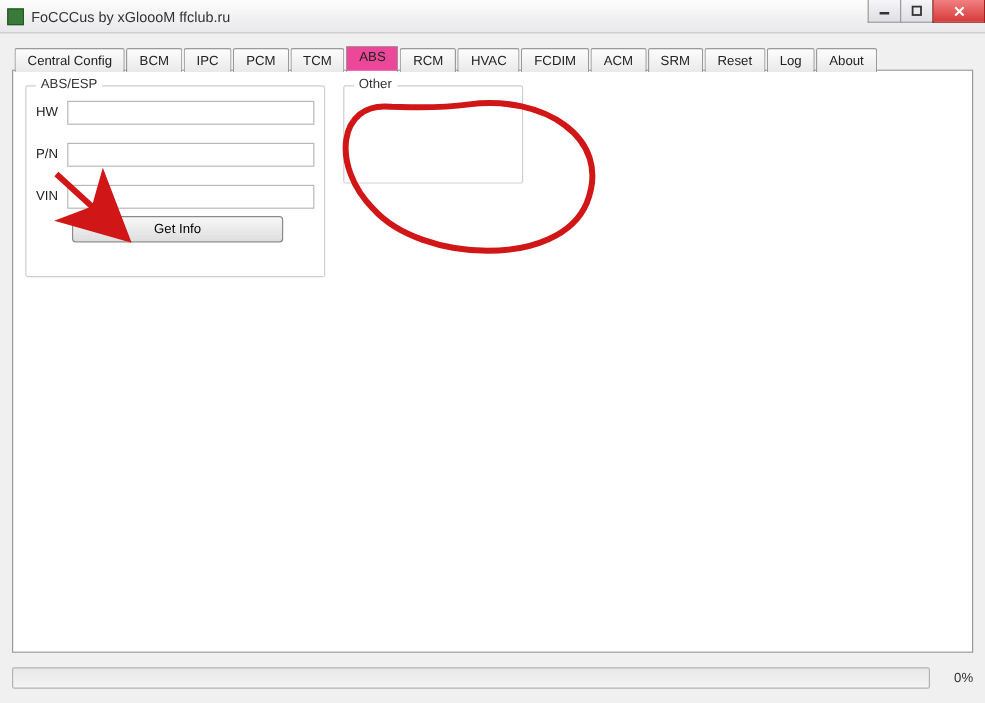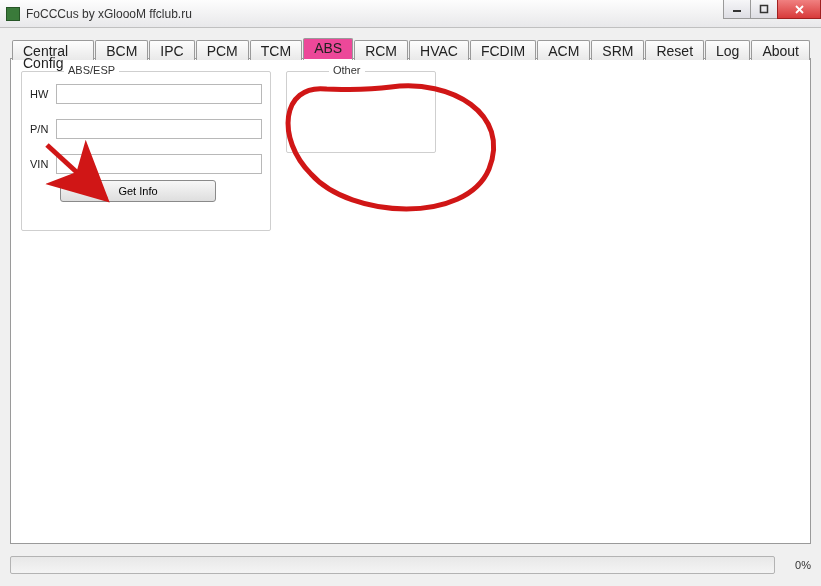--- a/index.html
+++ b/index.html
@@ -65,21 +65,21 @@
       gap: 0;
       padding-left: 2px;
       position: relative;
       z-index: 2;
     }
     .tab {
       border: 1px solid #9a9a9a;
       border-bottom: none;
       background: linear-gradient(#fdfdfd, #e9e9e9);
       padding: 4px 10px 4px 10px;
-      font-size: 14px;
+      font-size: 11px;
       margin-right: 1px;
       border-radius: 2px 2px 0 0;
       cursor: default;
       color: #222;
       height: 20px;
       line-height: 12px;
     }
     .tab.active {
       background: #ec4899;
       position: relative;
@@ -107,21 +107,20 @@
       border: 1px solid #cfcfcf;
       border-radius: 2px;
     }
     .groupbox .legend {
       position: absolute;
       top: -8px; left: 8px;
       background: #fff;
       padding: 0 4px;
       font-size: 11px;
       color: #333;
-      margin-left: 34px;
     }
     .gb-abs { top: 12px; left: 10px; width: 250px; height: 160px; }
     .gb-other { top: 12px; left: 275px; width: 150px; height: 82px; }
     .field-row {
       display: flex;
       align-items: center;
       margin: 15px 8px 4px 8px;
     }
     .field-row:first-of-type { margin-top: 12px; }
     .field-label {
@@ -132,21 +131,21 @@
     .field-input {
       flex: 1;
       height: 20px;
       border: 1px solid #b8b8b8;
       background: #fff;
       padding: 0 4px;
       font-size: 11px;
     }
     .wide-btn {
       display: block;
-      width: 156px;
+      width: 176px;
       height: 22px;
       margin: 6px 8px 0 38px;
       border: 1px solid #8a8a8a;
       border-radius: 3px;
       background: linear-gradient(#f7f7f7, #dedede);
       font-size: 11px;
       cursor: default;
     }
     .other-btn {
       display: block;

